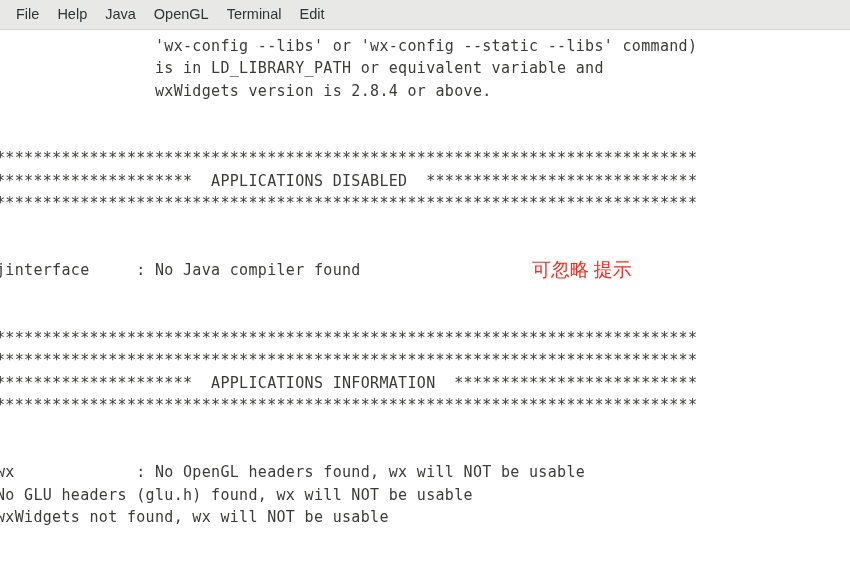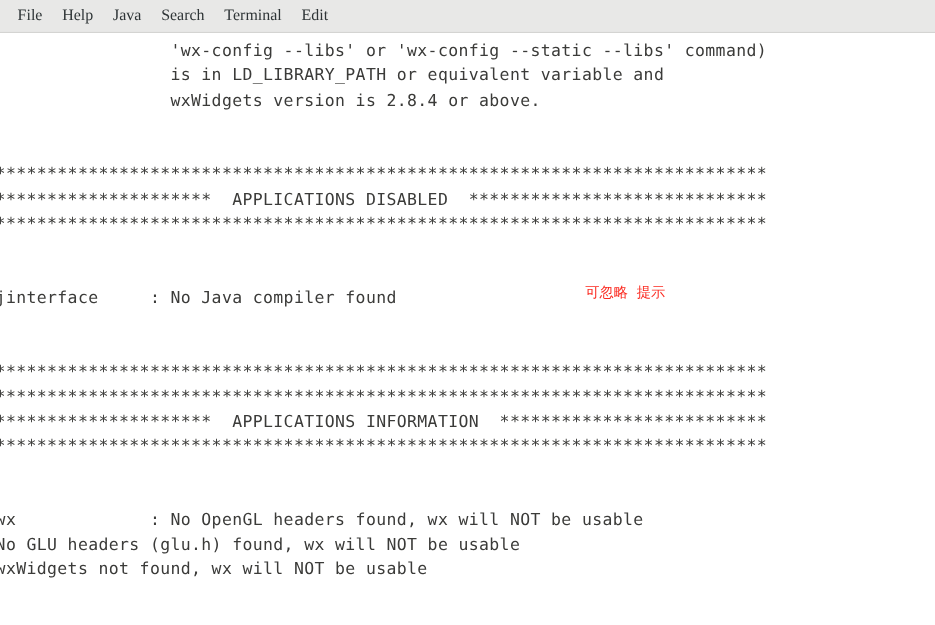--- a/index.html
+++ b/index.html
@@ -30,21 +30,21 @@
     width: 850px;
     height: 30px;
     background: #e8e8e7;
     border-bottom: 1px solid #d4d4d2;
     box-sizing: border-box;
     display: flex;
     align-items: center;
     padding-left: 7px;
   }
   .menu-item {
-    font-family: Liberation Serif, serif;
+    font-family: Liberation Sans, sans-serif;
     font-size: 14.5px;
     color: #2e3436;
     padding: 2px 9px 3px 9px;
     line-height: 1;
     white-space: nowrap;
     cursor: default;
     border-radius: 2px;
   }
 
   
@@ -80,37 +80,37 @@
 
   .line.blank {
     color: transparent;
   }
 
   
   .annotation {
     position: absolute;
     left: 532px;
     top: 230px;
-    font-family: Liberation Mono, monospace;
-    font-size: 13px;
+    font-family: Liberation Serif, serif;
+    font-size: 19px;
     line-height: 1.1;
     color: #fb2a20;
     white-space: pre;
   }
 </style>
 </head>
 <body>
 
 <div id="app">
 
   <div class="menubar">
     <div class="menu-item">File</div>
     <div class="menu-item">Help</div>
     <div class="menu-item">Java</div>
-    <div class="menu-item">Search</div>
+    <div class="menu-item">OpenGL</div>
     <div class="menu-item">Terminal</div>
     <div class="menu-item">Edit</div>
   </div>
 
   <div class="terminal">
     <div class="screen" id="screen"><div class="line">                 'wx-config --libs' or 'wx-config --static --libs' command)</div><div class="line">                 is in LD_LIBRARY_PATH or equivalent variable and</div><div class="line">                 wxWidgets version is 2.8.4 or above.</div><div class="line blank"></div><div class="line blank"></div><div class="line">***************************************************************************</div><div class="line">*********************  APPLICATIONS DISABLED  *****************************</div><div class="line">***************************************************************************</div><div class="line blank"></div><div class="line blank"></div><div class="line">jinterface     : No Java compiler found</div><div class="line blank"></div><div class="line blank"></div><div class="line">***************************************************************************</div><div class="line">***************************************************************************</div><div class="line">*********************  APPLICATIONS INFORMATION  **************************</div><div class="line">***************************************************************************</div><div class="line blank"></div><div class="line blank"></div><div class="line">wx             : No OpenGL headers found, wx will NOT be usable</div><div class="line">No GLU headers (glu.h) found, wx will NOT be usable</div><div class="line">wxWidgets not found, wx will NOT be usable</div><div class="line blank"></div><div class="line blank"></div></div>
     <div class="annotation">可忽略 提示</div>
   </div>
 
 </div>

